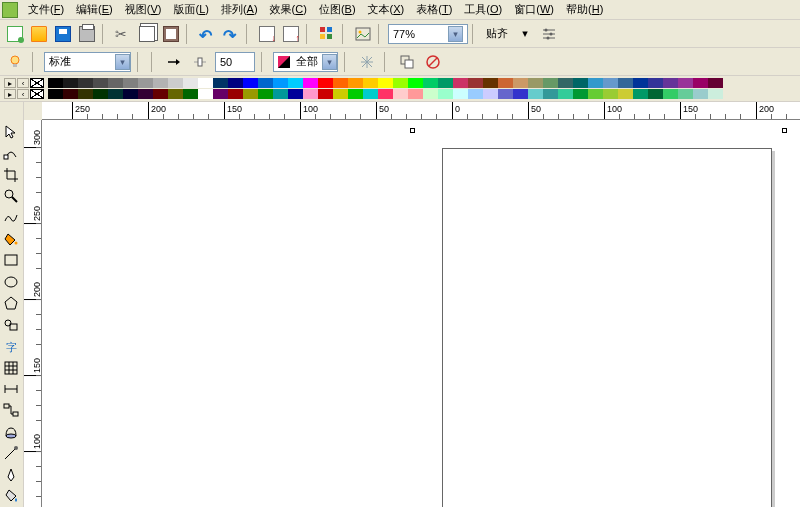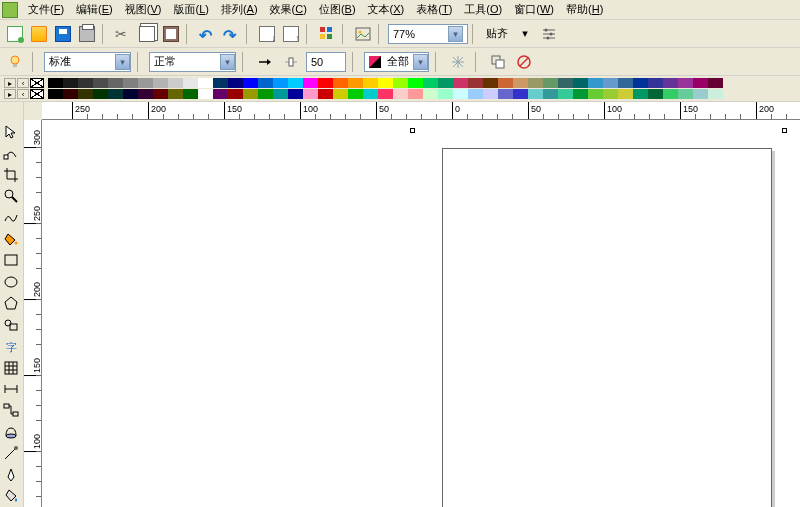--- a/index.html
+++ b/index.html
@@ -161,24 +161,20 @@
         <circle cx="8" cy="6" r="4" fill="#ffe082" stroke="#f57f17"></circle>
         <rect x="6" y="10" width="4" height="3" fill="#bdbdbd"></rect>
       </svg>
     </div>
   <div class="tb-sep"></div>
   <div class="combo">
     <span class="combo-text">标准</span>
     <span class="dropdown-arrow"></span>
   </div>
   <div class="tb-sep"></div>
-  <div class="combo">
-    <span class="combo-text">正常</span>
-    <span class="dropdown-arrow"></span>
-  </div>
   <div class="tb-sep"></div>
   <div class="tb-btn">
       <svg viewBox="0 0 16 16">
         <line x1="2" y1="8" x2="12" y2="8" stroke="#000" stroke-width="1.5"></line>
         <polygon points="10,5 14,8 10,11" fill="#000"></polygon>
       </svg>
     </div>
   <div class="tb-btn">
       <svg viewBox="0 0 16 16">
         <line x1="2" y1="8" x2="14" y2="8" stroke="#9e9e9e"></line>

